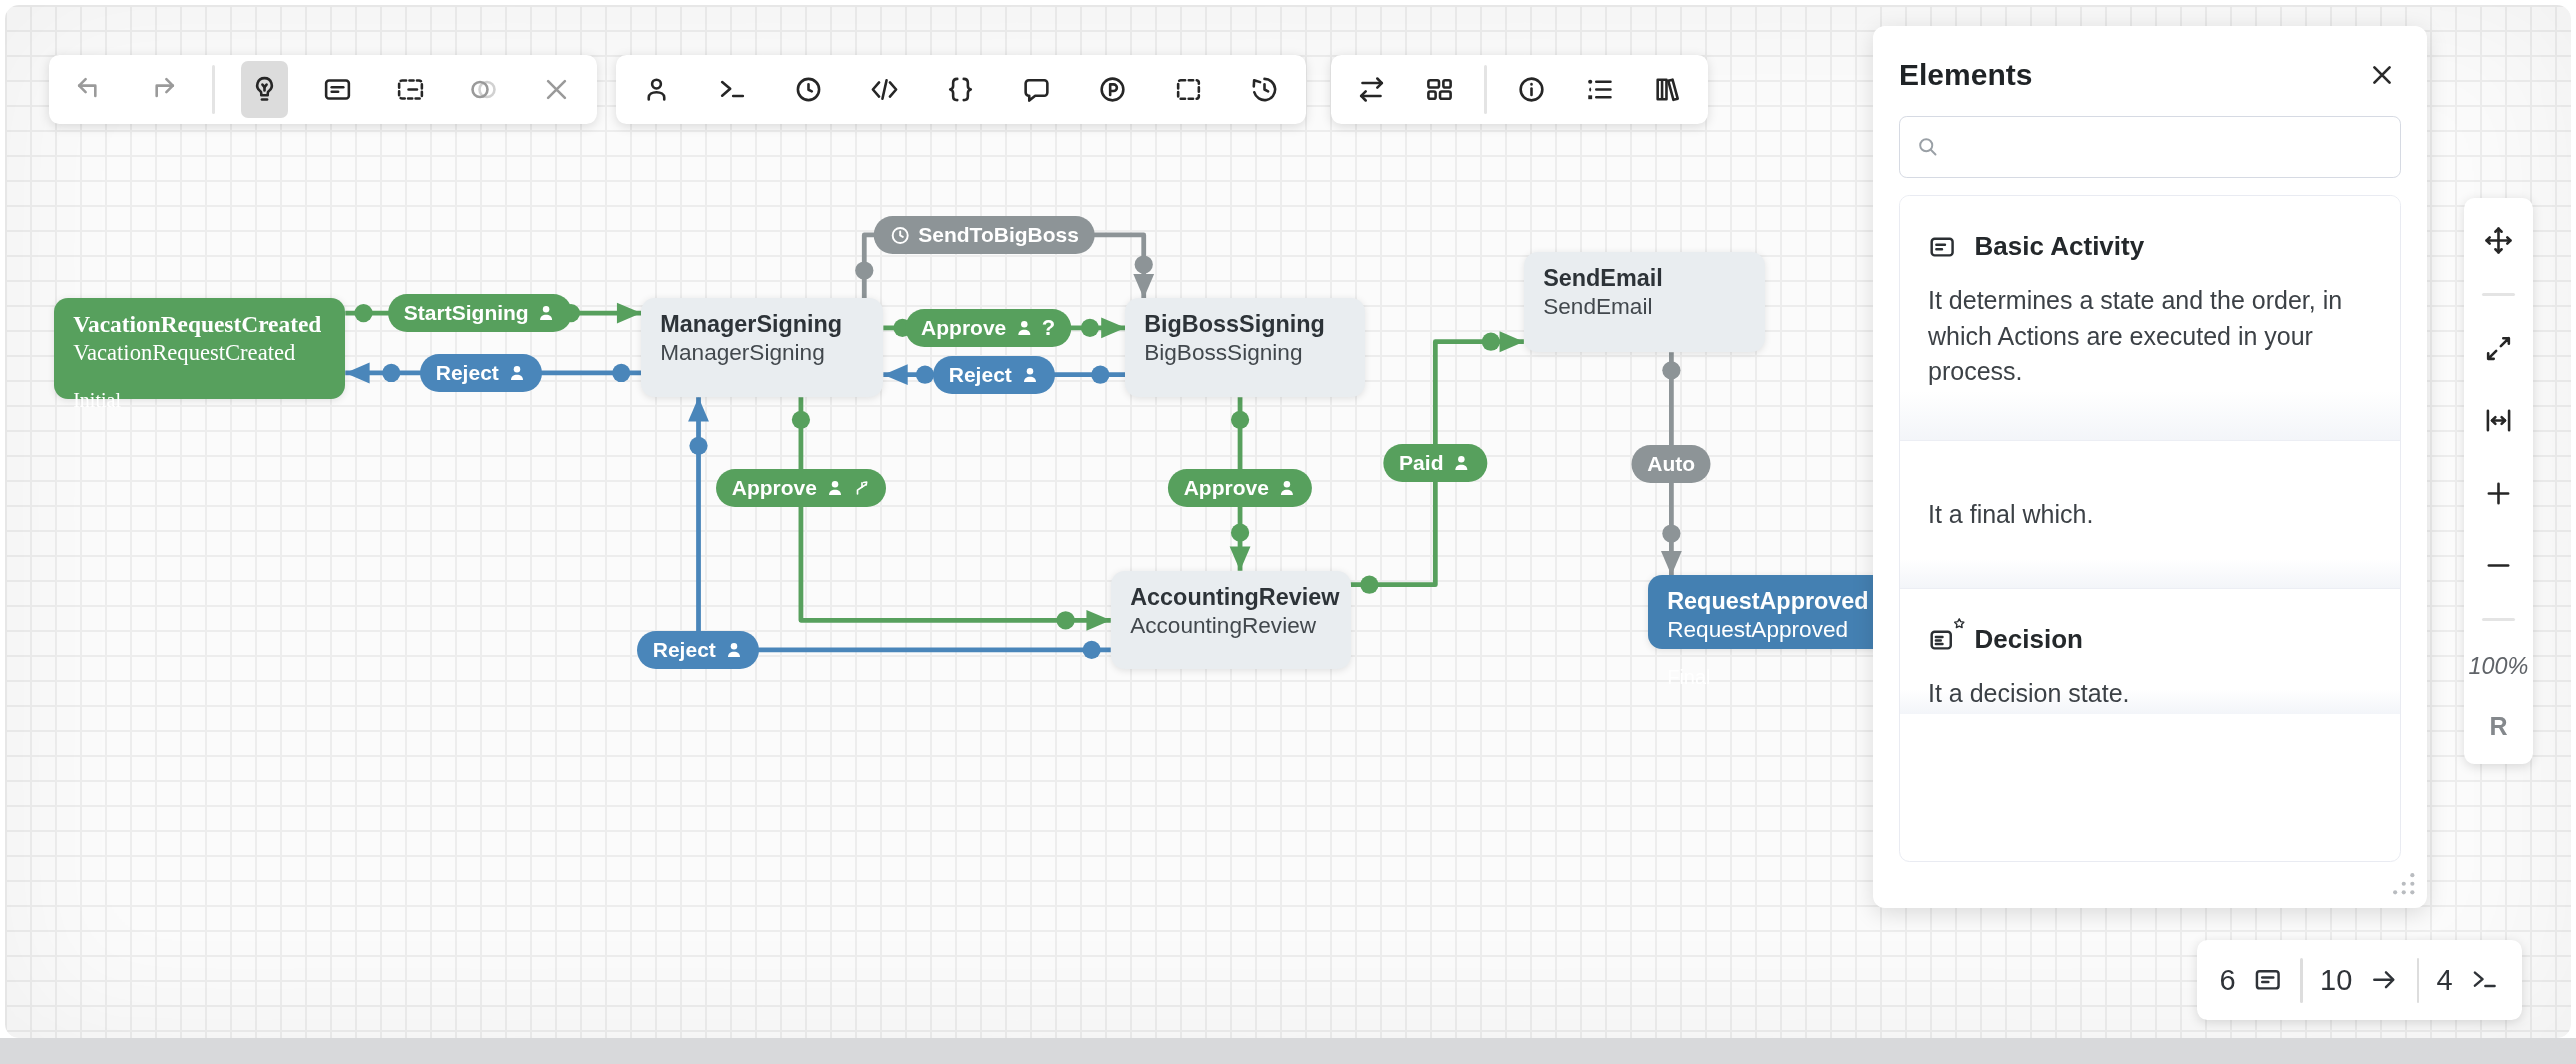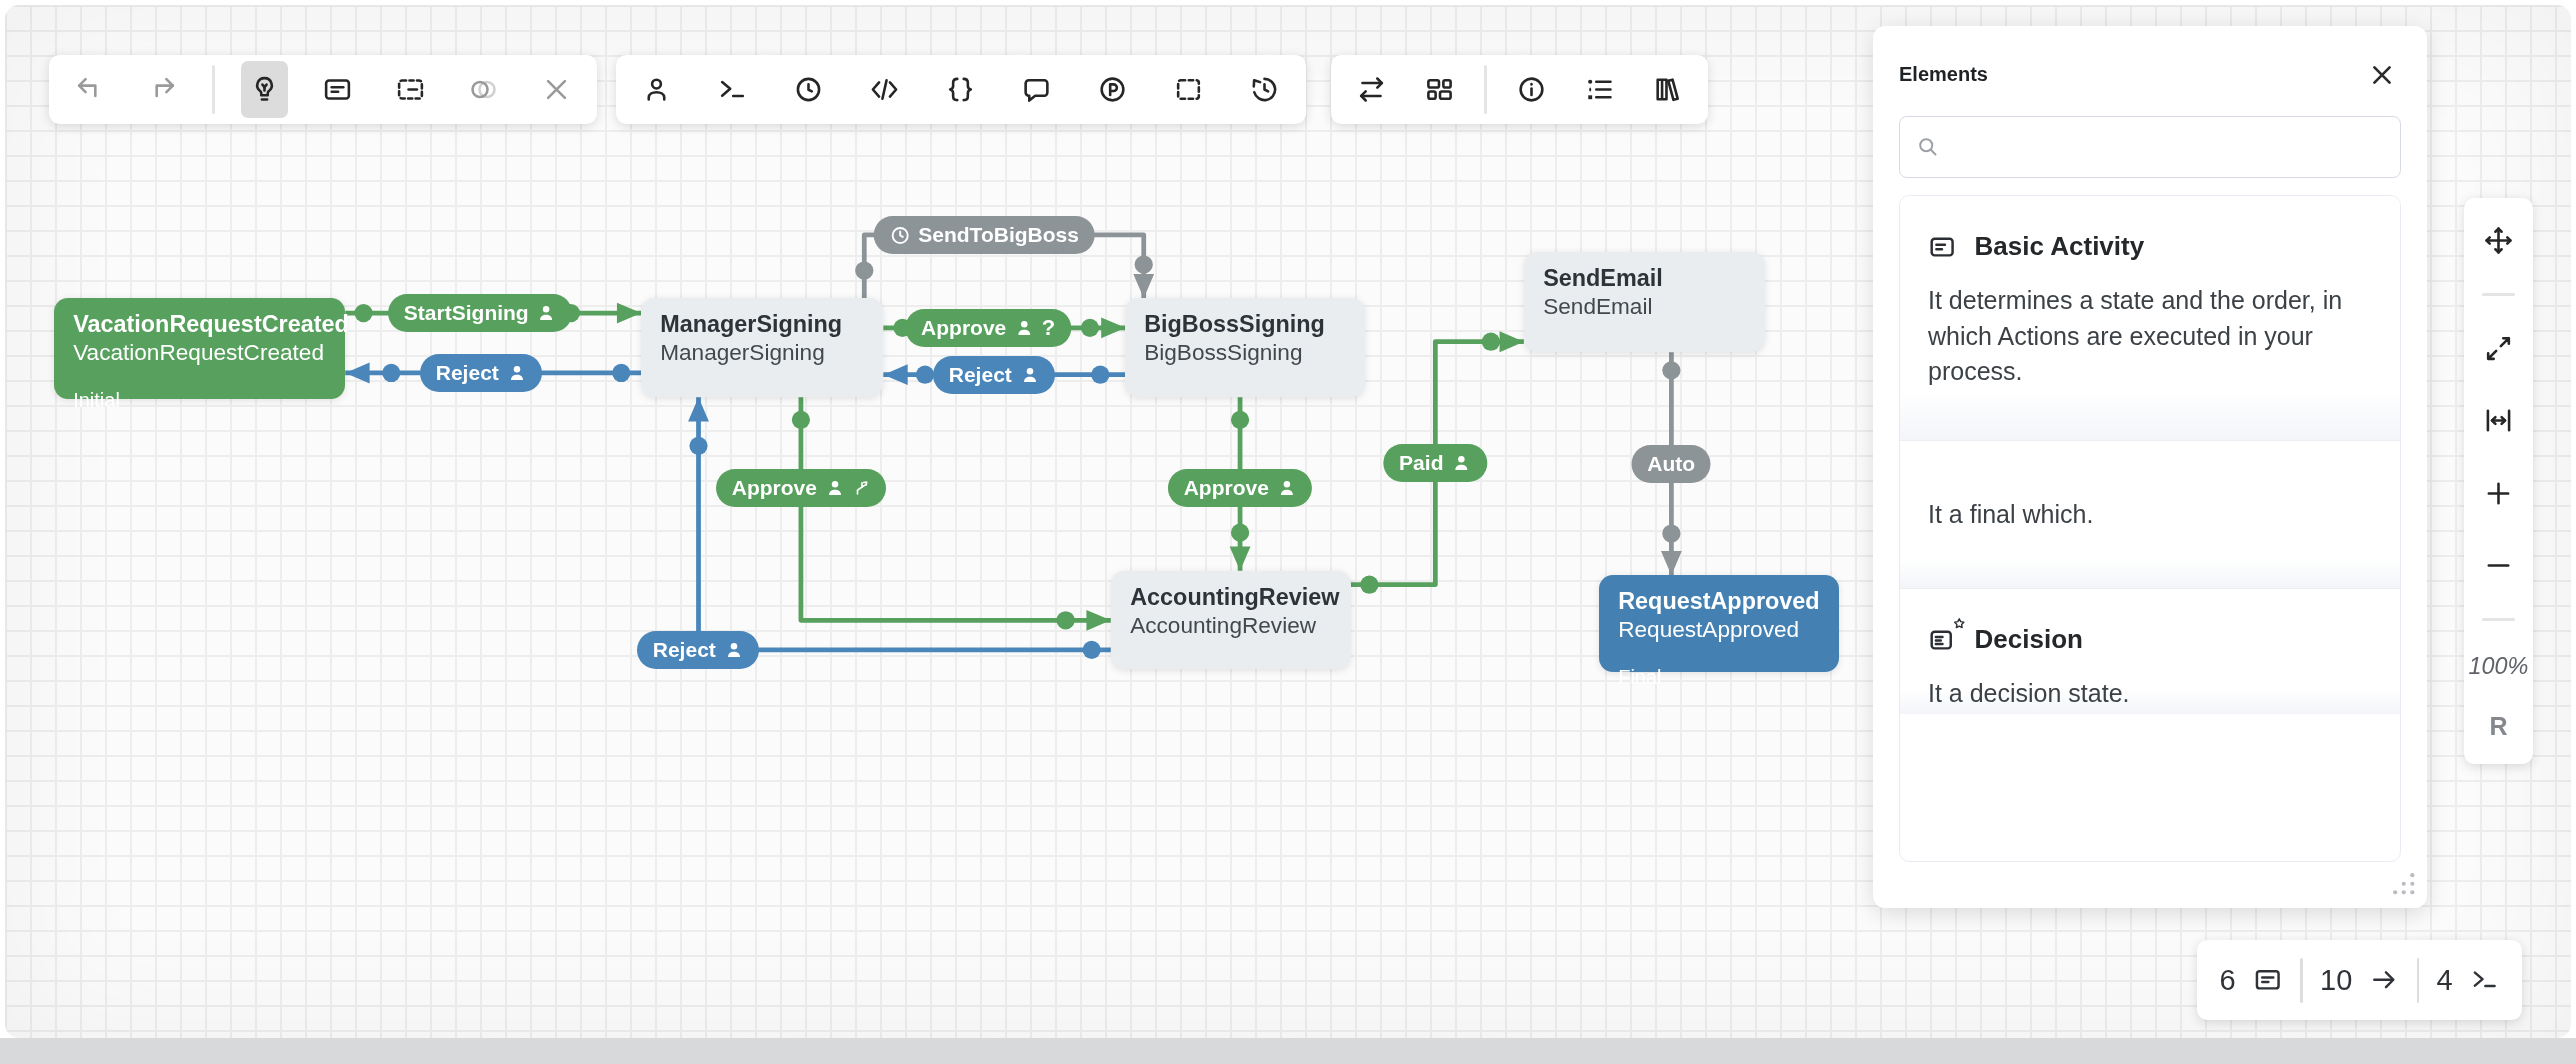--- a/index.html
+++ b/index.html
@@ -23,40 +23,40 @@
   .zb-sep{width:33px;height:2.6px;background:#e4e4e4;border-radius:1.7px;}
   .zb-level{font-size:23.4px;color:#5f6368;font-style:italic;}
   .zb-reset{font-size:25px;color:#84888c;font-weight:600;}
   
   .statsbar{left:2197px;top:940px;height:80px;display:flex;align-items:center;padding:0 22.6px;gap:17.4px;color:#2f3338;}
   .st-val{font-size:29px;color:#2f3338;}
   .st-sep{width:2.6px;height:45px;background:#dddddd;border-radius:1.7px;}
   
   .panel{left:1873px;top:26px;width:554px;height:882px;border-radius:12px;box-shadow:0 5.2px 22.6px rgba(0,0,0,.13);box-sizing:border-box;padding:0 26px;}
   .p-head{display:flex;align-items:center;justify-content:space-between;margin-top:26px;height:45px;}
-  .p-title{font-size:20px;font-weight:700;color:#1f2326;}
+  .p-title{font-size:30px;font-weight:700;color:#1f2326;}
   .p-close{width:38px;height:38px;display:flex;align-items:center;justify-content:center;color:#2b2b2b;}
   .p-search{margin-top:19px;height:62px;border:1.7px solid #d6dae3;border-radius:7.8px;display:flex;align-items:center;padding:0 15.6px;gap:10.4px;box-sizing:border-box;}
   .p-search input{border:none;outline:none;flex:1;font-size:24px;font-family:inherit;color:#333;background:transparent;}
   .p-search .mag{color:#9aa0a6;display:flex;}
   .p-items{margin-top:17.4px;height:665px;border:1.7px solid #e9ebf2;border-radius:10.4px;overflow:hidden;background:#fff;}
   .p-item{box-sizing:border-box;padding:35px 24px 0 28px;border-top:1.7px solid #eceef4;background:linear-gradient(180deg,#ffffff 0%,#ffffff 80%,#f3f5f9 100%);}
   .p-item:first-child{border-top:none;}
   .pi-head{display:flex;align-items:center;gap:15.6px;}
   .pi-title{font-size:26px;font-weight:700;color:#24282b;}
   .pi-desc{margin-top:21px;font-size:25px;color:#3c4146;line-height:1.42;max-width:476px;}
   .elem-ic{position:relative;width:31px;height:28px;color:#2b2f33;flex:none;display:flex;align-items:center;}
   .elem-ic .dot{position:absolute;top:-3.5px;right:-3.5px;width:13px;height:13px;border-radius:50%;border:2.6px solid #ffffff;}
   .elem-ic .star{position:absolute;top:-8.7px;right:-8.7px;color:#2b2f33;background:transparent;display:flex;}
   .p-grip{position:absolute;right:8.7px;bottom:7px;color:#b9bcc0;}
   
   svg.edges{position:absolute;left:0;top:0;z-index:1;}
   .node{position:absolute;z-index:2;border-radius:14px;box-sizing:border-box;padding:13px 0 0 19px;box-shadow:0 1.7px 7px rgba(0,0,0,.10);}
   .node.gray{background:#e9edf0;}
-  .node.green{background:#57a05d;}
+  .node.green{background:#57a05d;font-family:Liberation Serif, serif;}
   .node.blue{background:#4480b2;}
   .n-title{font-size:23.4px;font-weight:700;color:#2d3338;line-height:1.18;}
   .n-sub{font-size:22.6px;color:#42484d;line-height:1.18;margin-top:1.7px;}
   .n-state{font-size:20px;margin-top:22px;}
   .node.green .n-title,.node.green .n-sub,.node.green .n-state,
   .node.blue .n-title,.node.blue .n-sub,.node.blue .n-state{color:#ffffff;}
   .pill{position:absolute;z-index:3;transform:translate(-50%,-50%);height:38px;border-radius:19px;display:flex;align-items:center;justify-content:flex-end;gap:7.8px;padding:0 15.6px;color:#ffffff;font-size:21px;font-weight:700;white-space:nowrap;}
   .pill .q{font-size:22px;font-weight:700;}
   .pill svg{display:block;}
 </style>
@@ -122,21 +122,21 @@
           <div class="n-sub">BigBossSigning</div>
         </div>
         <div class="node gray" style="left: 1519px; top: 247px; width: 241px; height: 100px;">
           <div class="n-title">SendEmail</div>
           <div class="n-sub">SendEmail</div>
         </div>
         <div class="node gray" style="left: 1106px; top: 566px; width: 240px; height: 98px;">
           <div class="n-title">AccountingReview</div>
           <div class="n-sub">AccountingReview</div>
         </div>
-        <div class="node blue" style="left: 1594px; top: 570px; width: 240px; height: 97px;">
+        <div class="node blue" style="left: 1643px; top: 570px; width: 240px; height: 74px;">
           <div class="n-title">RequestApproved</div>
           <div class="n-sub">RequestApproved</div>
           <div class="n-state">Final</div>
         </div>
       </div>
     <div id="pills">
         <div class="pill" style="left: 475px; top: 308px; background: rgb(87, 160, 93);">
           <span>StartSigning</span>
           <span style="display:flex">
             <svg width="20" height="20" viewBox="0 0 24 24" fill="none" stroke="currentColor" stroke-width="2" stroke-linecap="round" stroke-linejoin="round">

